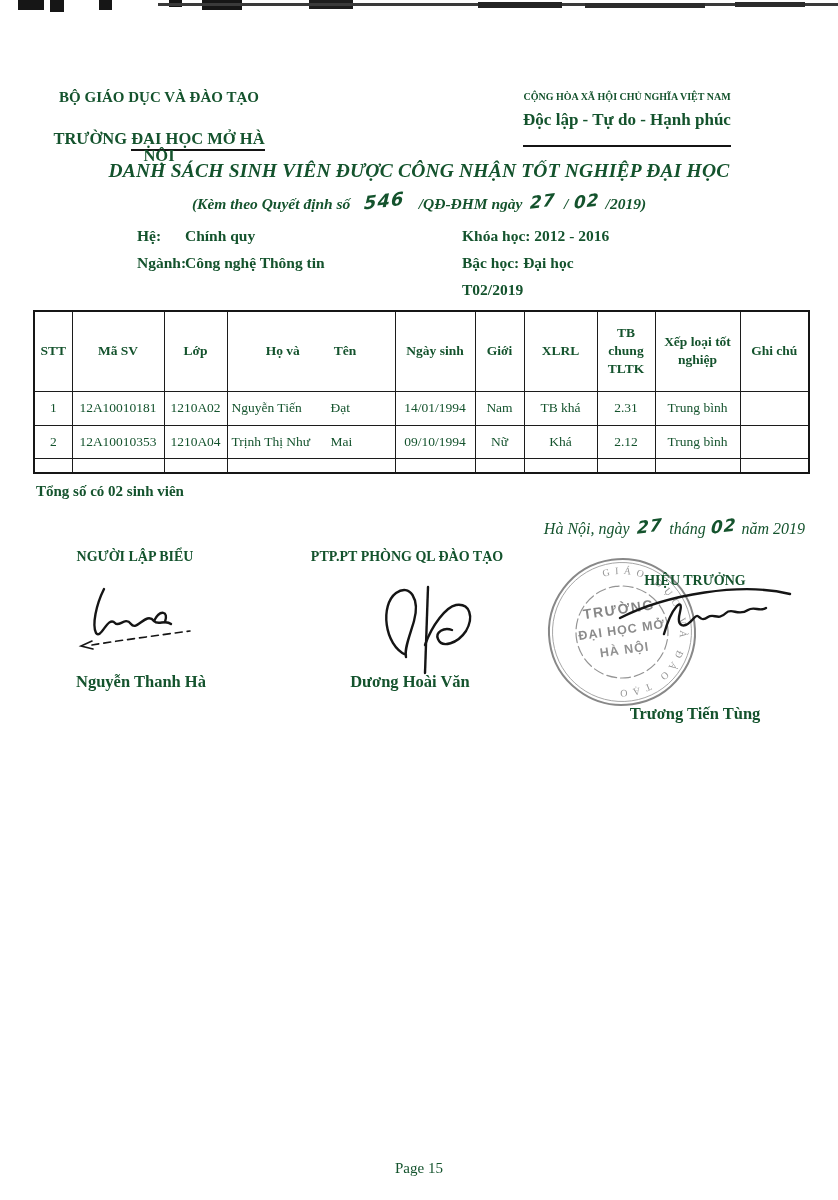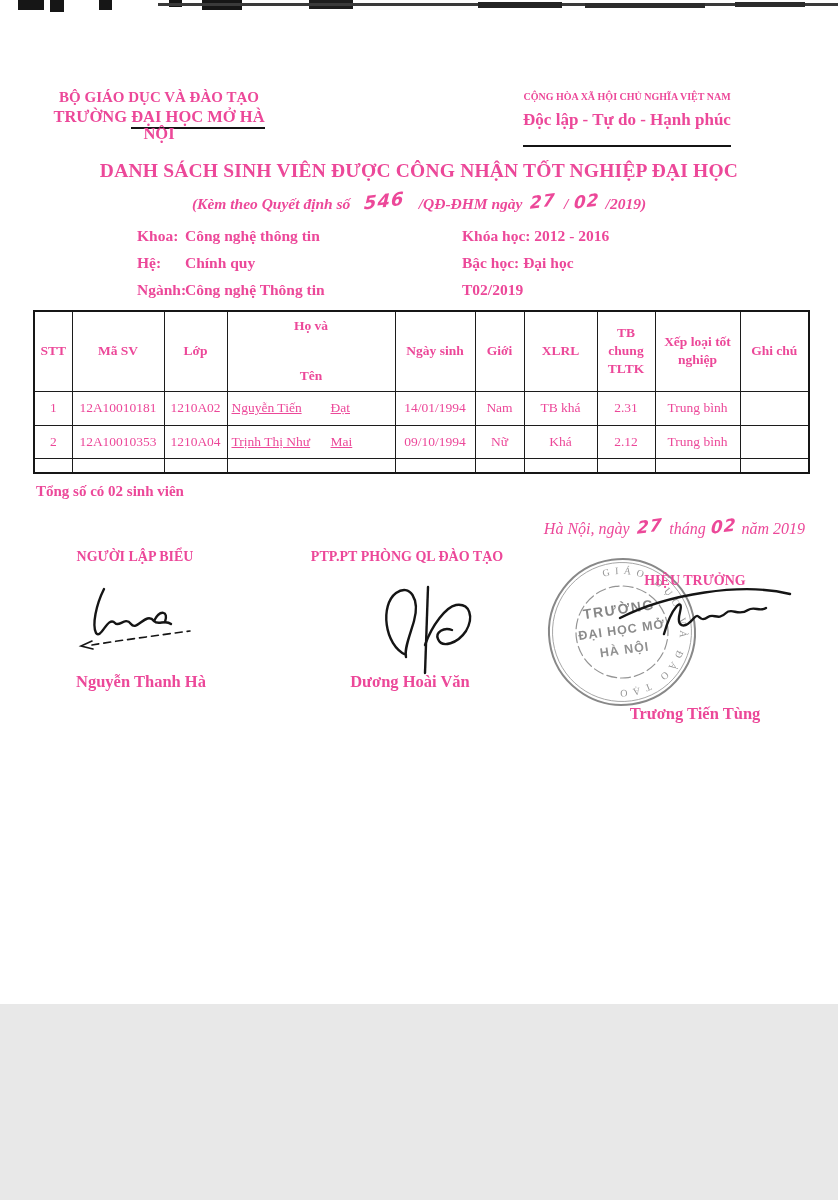--- a/index.html
+++ b/index.html
@@ -1,27 +1,27 @@
 <!DOCTYPE html>
 <html><head>
 <meta charset="utf-8">
 <style>
   html,body{margin:0;padding:0;background:#e8e8e8;}
   .page{
-    position:relative;width:838px;height:1004px;margin:0 auto;
+    position:relative;width:838px;height:1200px;margin:0 auto;
     background:#ffffff;overflow:hidden;
-    font-family:"Liberation Serif", serif;color:#ec4899;
+    font-family:"Liberation Serif", serif;color:#14532d;
   }
   .abs{position:absolute;}
   
   .art{position:absolute;background:#161616;}
   
   .hdr{font-weight:bold;text-align:center;line-height:1;}
   .hdr-l1{font-size:15px;}
-  .hdr-l2{font-size:16.5px;margin-top:4px;}
+  .hdr-l2{font-size:16.5px;margin-top:26px;}
   .u-part{border-bottom:2px solid #141414;padding-bottom:1px;}
   .hdr-r1{font-size:10px;}
   .hdr-r2{font-size:17px;margin-top:9px;}
   .hdr-r2 span{border-bottom:2px solid #141414;padding-bottom:16px;}
   .doc-title{width:100%;text-align:center;font-weight:bold;font-size:19.5px;letter-spacing:.2px;}
   .doc-sub{width:100%;text-align:center;font-weight:bold;font-style:italic;font-size:15.5px;}
   .hw{
     display:inline-block;font-family:"DejaVu Sans",sans-serif;font-style:italic;
     transform:rotate(-7deg) skewX(-10deg);font-size:18px;font-weight:bold;
     position:relative;top:-2px;letter-spacing:1px;
@@ -31,25 +31,25 @@
   .info{font-weight:bold;font-size:15.5px;line-height:27px;white-space:nowrap;}
   .info .lab{display:inline-block;width:48px;}
   
   table.roster{border-collapse:collapse;table-layout:fixed;}
   table.roster td,table.roster th{
     border:1.6px solid #1c1c1c;font-size:13.5px;text-align:center;
     padding:0 2px;overflow:hidden;
   }
   table.roster{border:2.2px solid #161616;}
   th{font-weight:bold;}
-  .name-cell{text-align:left !important;padding-left:4px !important;text-decoration:underline;}
+  .name-cell{text-align:left !important;padding-left:4px !important;}
   .name-wrap{display:flex;}
   .name-ho{flex:1;}
   .name-ten{width:62px;text-align:left;}
-  .hdr-name{display:flex;justify-content:center;gap:34px;flex-direction:column;}
+  .hdr-name{display:flex;justify-content:center;gap:34px;}
   .tbh{line-height:1.35;}
   .sum{font-weight:bold;font-size:15px;}
   .dateline{font-style:italic;font-size:16px;text-align:right;white-space:nowrap;}
   .sig-title{font-weight:bold;font-size:14px;text-align:center;white-space:nowrap;}
   .sig-name{font-weight:bold;font-size:16.5px;text-align:center;white-space:nowrap;}
   .footer{width:100%;text-align:center;font-size:15px;}
   svg{display:block;}
 </style>
 </head>
 <body>
@@ -69,33 +69,32 @@
 
   <div class="abs hdr" style="left:36px;top:90px;width:246px;">
     <div class="hdr-l1">BỘ GIÁO DỤC VÀ ĐÀO TẠO</div>
     <div class="hdr-l2"><span>TRƯỜNG </span><span class="u-part">ĐẠI HỌC MỞ HÀ</span><span> NỘI</span></div>
   </div>
   <div class="abs hdr" style="left:468px;top:92px;width:318px;">
     <div class="hdr-r1">CỘNG HÒA XÃ HỘI CHỦ NGHĨA VIỆT NAM</div>
     <div class="hdr-r2"><span>Độc lập - Tự do - Hạnh phúc</span></div>
   </div>
 
-  <div class="abs doc-title" style="left:0;top:160px;">DANH SÁCH SINH VIÊN ĐƯỢC CÔNG NHẬN TỐT NGHIỆP ĐẠI HỌC</div>
+  <div class="abs doc-title" style="left:0;top:160px;font-style:italic;">DANH SÁCH SINH VIÊN ĐƯỢC CÔNG NHẬN TỐT NGHIỆP ĐẠI HỌC</div>
   <div class="abs doc-sub" style="left:0;top:192px;">
     <span>(Kèm theo Quyết định số</span>
     <span class="hw" style="margin:0 10px;">546</span>
     <span>/QĐ-ĐHM ngày</span>
     <span class="hw hw-sm" style="margin:0 4px;">27</span>
     <span>/</span>
     <span class="hw hw-sm" style="margin:0 2px;">02</span>
     <span>/2019)</span>
   </div>
 
   <div class="abs info" style="left:137px;top:222px;">
-    <div><span class="lab">Khoa:</span><span>Công nghệ thông tin</span></div>
     <div><span class="lab">Hệ:</span><span>Chính quy</span></div>
     <div><span class="lab">Ngành:</span><span>Công nghệ Thông tin</span></div>
   </div>
   <div class="abs info" style="left:462px;top:222px;">
     <div>Khóa học: 2012 - 2016</div>
     <div>Bậc học: Đại học</div>
     <div>T02/2019</div>
   </div>
 
   <table class="roster abs" style="left:33px;top:310px;width:775px;">

